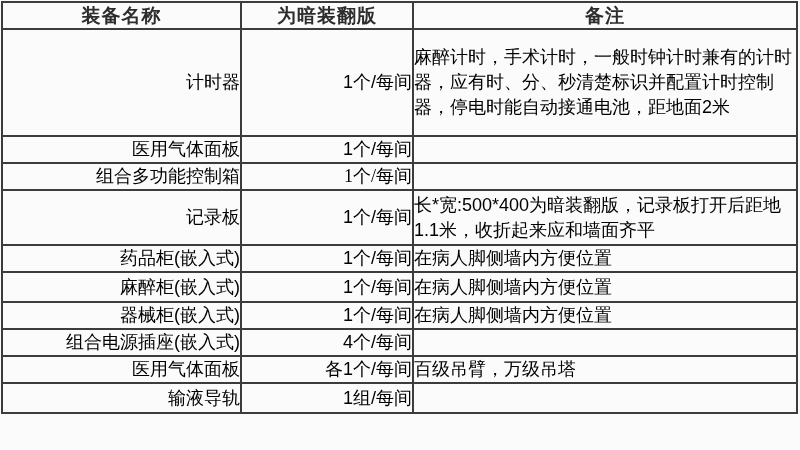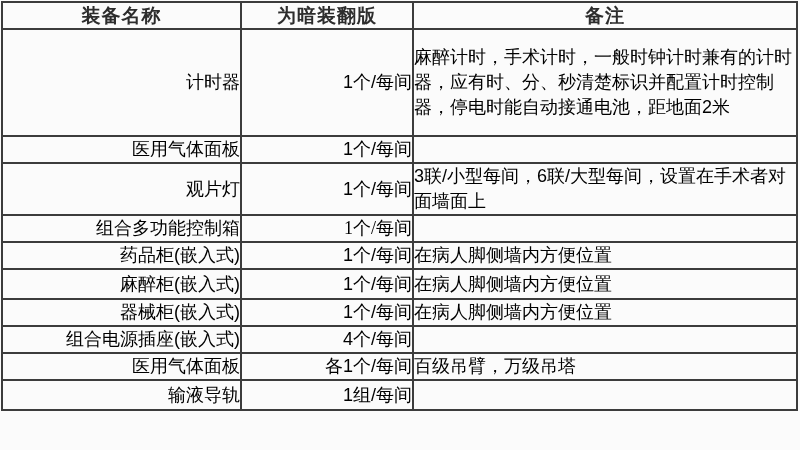--- a/index.html
+++ b/index.html
@@ -80,29 +80,29 @@
         <tr style="height: 107px;">
           <td class="name">计时器</td>
           <td class="qty">1个/每间</td>
           <td class="note">麻醉计时，手术计时，一般时钟计时兼有的计时器，应有时、分、秒清楚标识并配置计时控制器，停电时能自动接通电池，距地面2米</td>
         </tr>
         <tr style="height: 26px;">
           <td class="name">医用气体面板</td>
           <td class="qty">1个/每间</td>
           <td class="note"></td>
         </tr>
-        <tr style="height: 50px;">
-          <td class="name">观片灯</td>
-          <td class="qty">1个/每间</td>
-          <td class="note">3联/小型每间，6联/大型每间，设置在手术者对面墙面上</td>
-        </tr>
         <tr style="height: 25px; font-family: Liberation Serif, serif;">
           <td class="name">组合多功能控制箱</td>
           <td class="qty">1个/每间</td>
           <td class="note"></td>
+        </tr>
+        <tr style="height: 55px;">
+          <td class="name">记录板</td>
+          <td class="qty">1个/每间</td>
+          <td class="note">长*宽:500*400为暗装翻版，记录板打开后距地1.1米，收折起来应和墙面齐平</td>
         </tr>
         <tr style="height: 25px;">
           <td class="name">药品柜(嵌入式)</td>
           <td class="qty">1个/每间</td>
           <td class="note">在病人脚侧墙内方便位置</td>
         </tr>
         <tr style="height: 30px; margin-left: 44px;">
           <td class="name">麻醉柜(嵌入式)</td>
           <td class="qty">1个/每间</td>
           <td class="note">在病人脚侧墙内方便位置</td>

